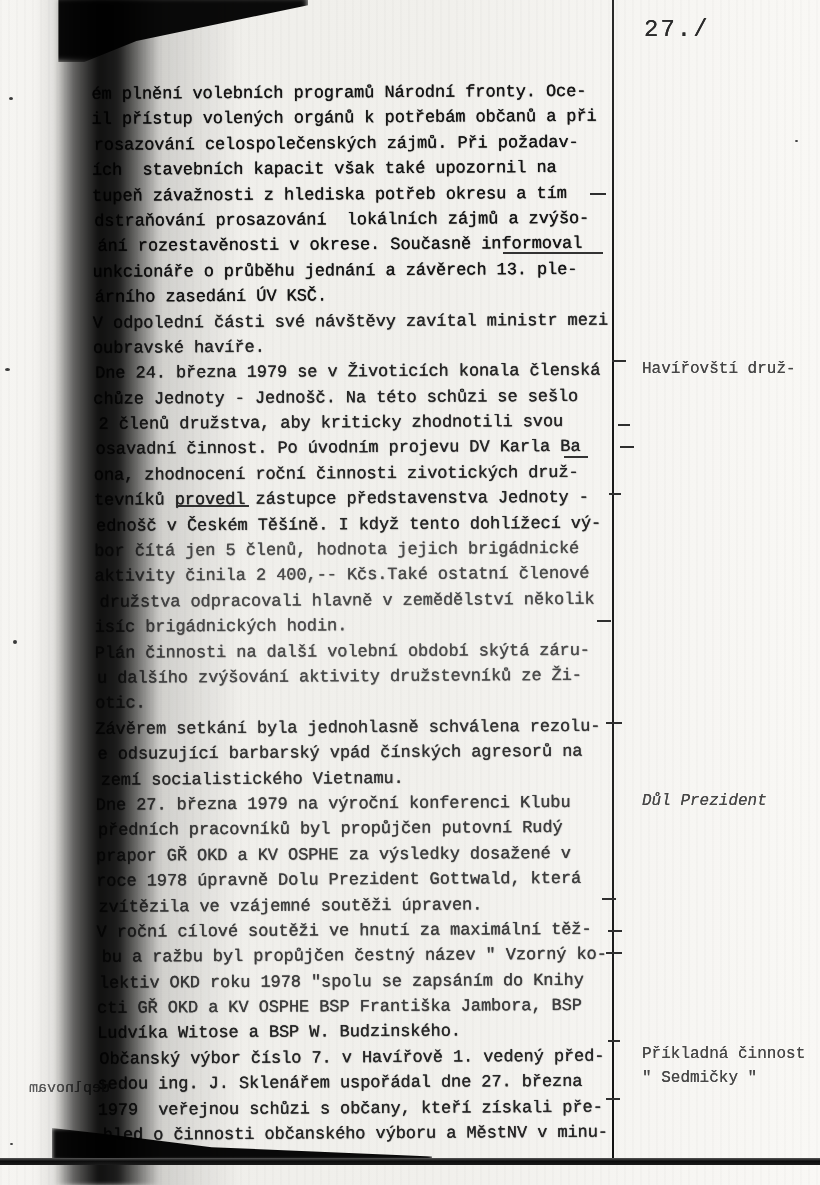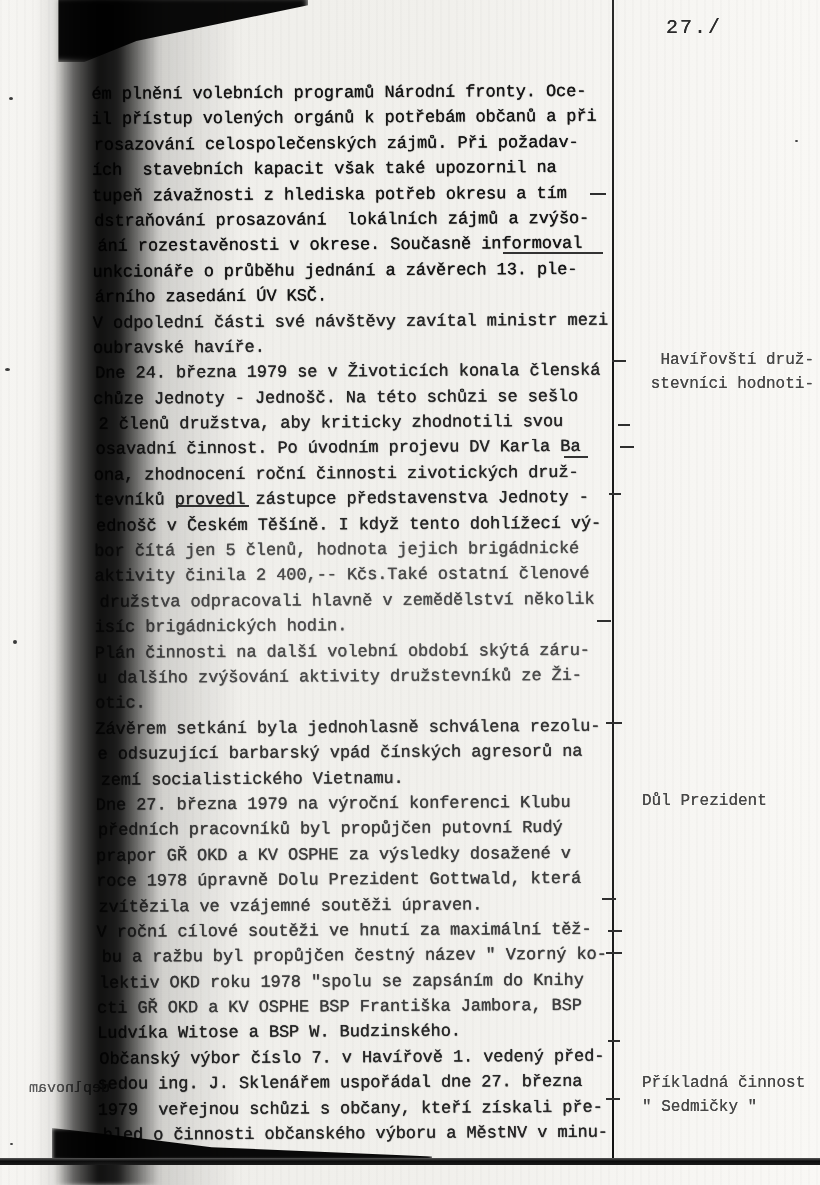--- a/index.html
+++ b/index.html
@@ -34,27 +34,27 @@
   .line:nth-child(n+29):nth-child(-n+37){color:#3e3e3e;}
   .line:nth-child(3n){transform:translateX(2px);}
   .line:nth-child(7n){transform:translateX(5px);}
   
   .note{
     position:absolute;left:642px;width:172px;
     font-size:16px;line-height:24px;color:#474747;
     text-shadow:0 0 0.6px currentColor;
   }
   .note .note-line{white-space:pre;}
-  .note1{top:348px;text-align:right;}
-  .note2{top:789px;}
-  .note3{top:1071px;}
+  .note1{top:357px;}
+  .note2{top:789px;font-style:italic;}
+  .note3{top:1042px;}
   
   .page-number{
-    position:absolute;left:666px;top:16px;
-    font-size:20px;letter-spacing:2px;color:#2b2b2b;
+    position:absolute;left:644px;top:16px;
+    font-size:24px;letter-spacing:2px;color:#2b2b2b;
     text-shadow:0 0 0.6px currentColor;
   }
   
   .vrule{
     position:absolute;left:612px;top:0;width:2px;height:1161px;
     background:linear-gradient(180deg,#2a2a2a 0%,#161616 30%,#222 70%,#111 100%);
   }
   
   .bottom-bar{
     position:absolute;left:0;top:1158px;width:820px;height:7px;
@@ -141,21 +141,20 @@
       <div class="line">cti GŘ OKD a KV OSPHE BSP Františka Jambora, BSP</div>
       <div class="line">Ludvíka Witose a BSP W. Budzinského.</div>
       <div class="line">Občanský výbor číslo 7. v Havířově 1. vedený před-</div>
       <div class="line">sedou ing. J. Sklenářem uspořádal dne 27. března</div>
       <div class="line">1979  veřejnou schůzi s občany, kteří získali pře-</div>
       <div class="line">hled o činnosti občanského výboru a MěstNV v minu-</div>
     </div>
 
   <div class="note note1">
       <div class="note-line">Havířovští druž-</div>
-      <div class="note-line">stevníci hodnoti-</div>
     </div>
   <div class="note note2">
       <div class="note-line">Důl Prezident</div>
     </div>
   <div class="note note3">
       <div class="note-line">Příkladná činnost</div>
       <div class="note-line">" Sedmičky "</div>
     </div>
 
   <div class="page-number">27./</div>

